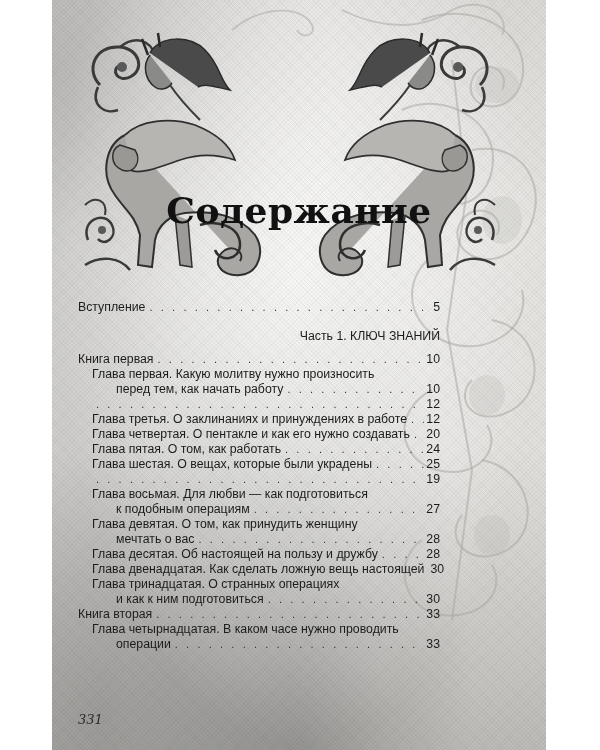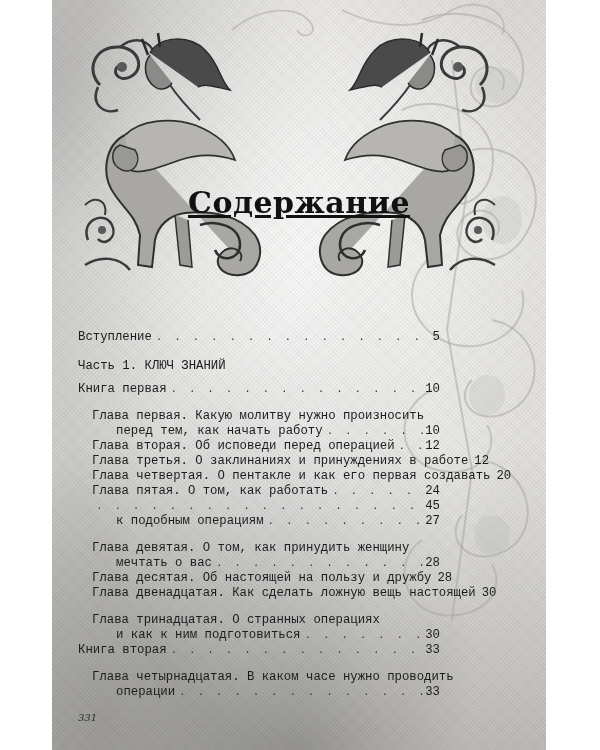--- a/index.html
+++ b/index.html
@@ -21,44 +21,43 @@
     position: absolute; inset: 0;
     background-image:
       repeating-linear-gradient(45deg, rgba(0,0,0,0.035) 0 1px, rgba(0,0,0,0) 1px 3px),
       repeating-linear-gradient(-45deg, rgba(0,0,0,0.03) 0 1px, rgba(0,0,0,0) 1px 3px);
     pointer-events: none;
   }
   .ornament-bg { position: absolute; pointer-events: none; }
   .illustration { position: absolute; left: 28px; top: 25px; width: 420px; height: 260px; }
   .title {
     position: absolute; left: 0; top: 165px; width: 494px; text-align: center;
-    font-family: "DejaVu Serif", serif; font-weight: bold; font-size: 30px; color: #111;
+    font-family: "DejaVu Serif", serif; font-weight: bold; font-size: 36px; color: #111;
     letter-spacing: 0.5px;
-    text-decoration: underline;
   }
   .toc {
-    position: absolute; left: 26px; top: 330px; width: 362px;
-    font-family: Liberation Mono, monospace; font-size: 12.3px; color: #1c1c1c; line-height: 15px;
+    position: absolute; left: 26px; top: 300px; width: 362px;
+    font-family: Liberation Sans, sans-serif; font-size: 12.3px; color: #1c1c1c; line-height: 15px;
   }
   .row { display: flex; align-items: baseline; white-space: nowrap; }
   .row.indent1 { padding-left: 14px; }
   .row.indent2 { padding-left: 38px; }
   .row .lbl { flex: 0 0 auto; }
   .row .dots {
     flex: 1 1 auto; overflow: hidden; margin: 0 2px 0 4px; color: #333;
     letter-spacing: 2.6px; font-size: 11px;
   }
   .row .dots::after { content: ". . . . . . . . . . . . . . . . . . . . . . . . . . . . . . . . . . . . . . . . . . . . . . . . . . . . . . . ."; }
   .row .pg { flex: 0 0 auto; text-align: right; min-width: 12px; }
-  .line { white-space: nowrap; margin-top: 12px; }
+  .line { white-space: nowrap; }
   .line.indent1 { padding-left: 14px; }
-  .part-heading { text-align: left; padding: 14px 0 8px 0; font-size: 12.3px; }
+  .part-heading { text-align: right; padding: 14px 0 8px 0; font-size: 12.3px; }
   .page-number {
     position: absolute; left: 26px; top: 712px;
-    font-family: "DejaVu Serif", serif; font-size: 10px; color: #2a2a2a; font-style: italic;
+    font-family: "DejaVu Serif", serif; font-size: 13px; color: #2a2a2a; font-style: italic;
   }
 </style>
 </head>
 <body>
 
 <div class="page">
   <div class="noise"></div>
 
   <svg class="ornament-bg" style="left:330px; top:0; width:170px; height:640px;" viewBox="0 0 170 640">
     <g fill="none" stroke="#a9a7a3" stroke-opacity="0.55" stroke-width="2">
@@ -139,45 +138,50 @@
     <div>
       <div class="line indent1">Глава первая. Какую молитву нужно произносить</div>
       <div class="row indent2">
         <span class="lbl">перед тем, как начать работу</span>
         <span class="dots"></span>
         <span class="pg">10</span>
       </div>
     </div>
 
     <div class="row indent1">
-      <span class="lbl">Глава вторая. Об исповеди перед операцией</span>
       <span class="dots"></span>
       <span class="pg">12</span>
     </div>
     <div class="row indent1">
       <span class="lbl">Глава третья. О заклинаниях и принуждениях в работе</span>
       <span class="dots"></span>
       <span class="pg">12</span>
     </div>
     <div class="row indent1">
-      <span class="lbl">Глава четвертая. О пентакле и как его первая создавать</span>
+      <span class="lbl">Глава четвертая. О пентакле и как его нужно создавать</span>
       <span class="dots"></span>
       <span class="pg">20</span>
     </div>
     <div class="row indent1">
       <span class="lbl">Глава пятая. О том, как работать</span>
       <span class="dots"></span>
       <span class="pg">24</span>
     </div>
     <div class="row indent1">
-      <span class="dots"></span>
-      <span class="pg">45</span>
-    </div>
-
-    <div>
+      <span class="lbl">Глава шестая. О вещах, которые были украдены</span>
+      <span class="dots"></span>
+      <span class="pg">25</span>
+    </div>
+    <div class="row indent1">
+      <span class="dots"></span>
+      <span class="pg">19</span>
+    </div>
+
+    <div>
+      <div class="line indent1">Глава восьмая. Для любви — как подготовиться</div>
       <div class="row indent2">
         <span class="lbl">к подобным операциям</span>
         <span class="dots"></span>
         <span class="pg">27</span>
       </div>
     </div>
 
     <div>
       <div class="line indent1">Глава девятая. О том, как принудить женщину</div>
       <div class="row indent2">

